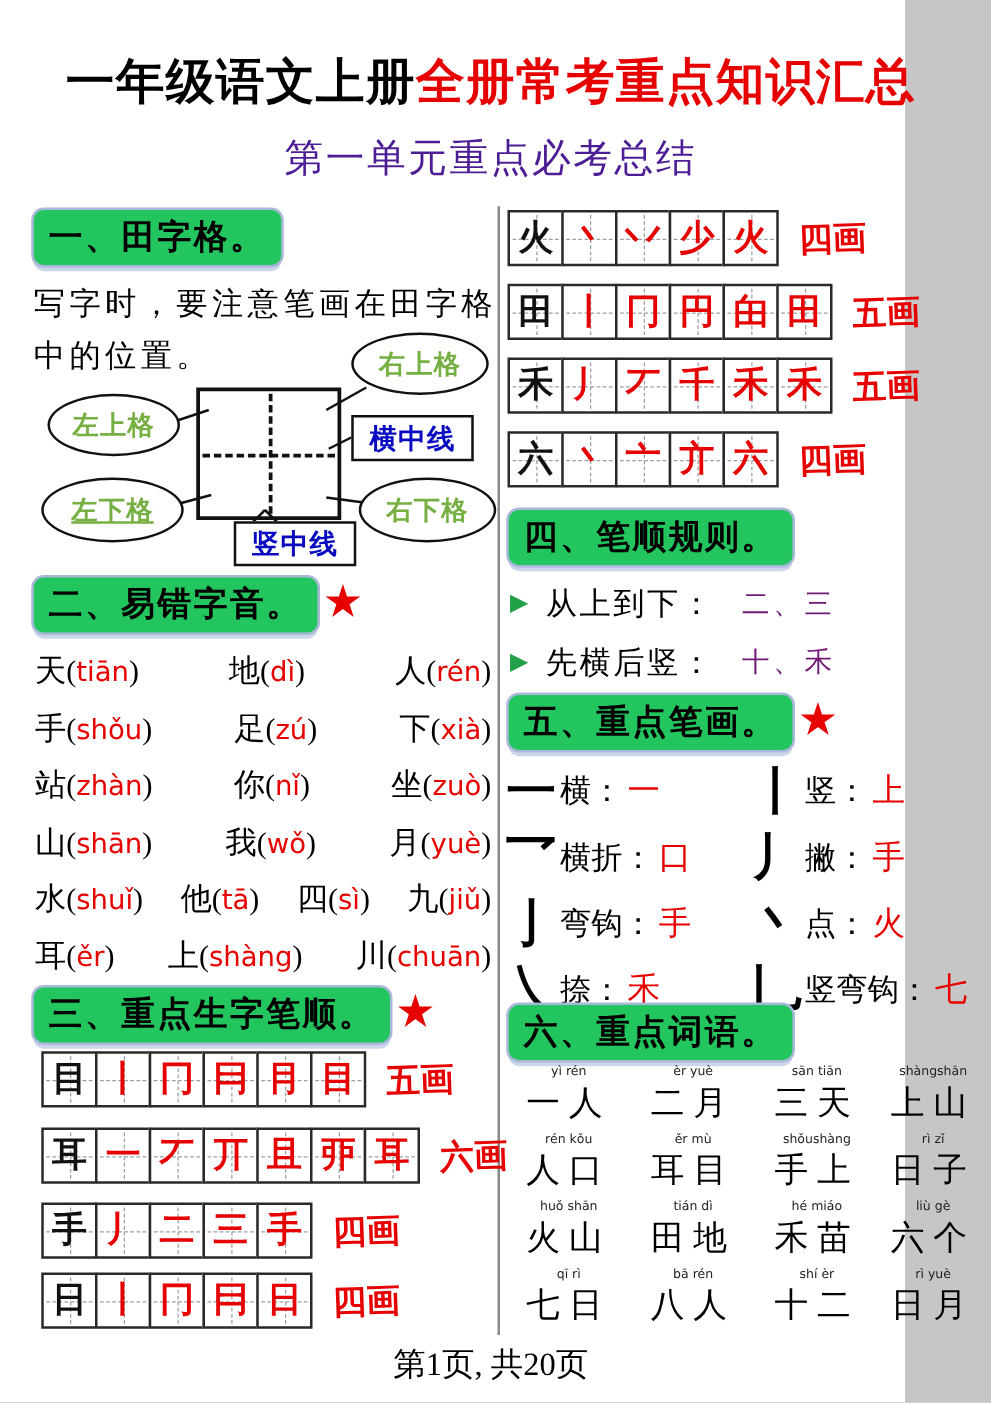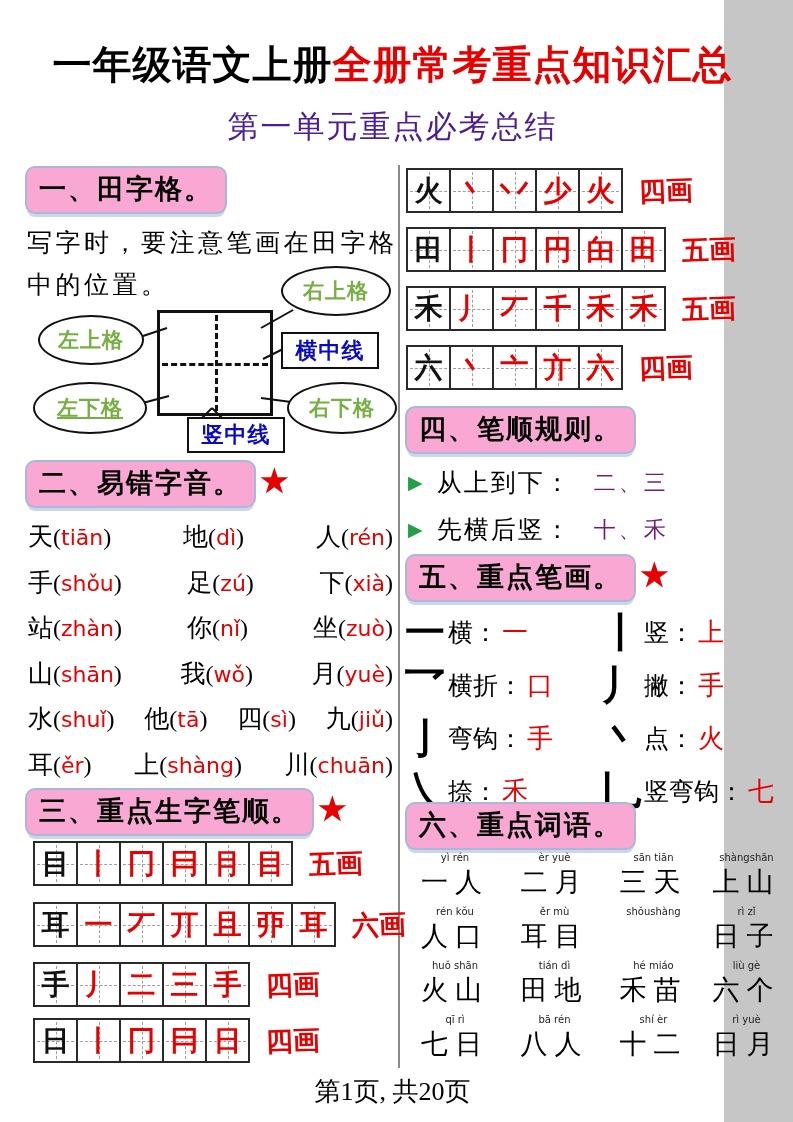--- a/index.html
+++ b/index.html
@@ -10,21 +10,21 @@
 
   .title{left:0;top:38px;width:785px;text-align:center;font-size:39px;font-weight:900;
          letter-spacing:1px;white-space:nowrap;}
   .title .t-red{color:#e60000;}
   .subtitle{left:0;top:106px;width:785px;text-align:center;font-size:31px;font-weight:normal;
             color:#4c1d95;letter-spacing:2px;}
 
   .divider{left:398px;top:165px;width:2px;height:903px;background:#8a8a8a;}
 
   .hbox{display:inline-block;border:2px solid #a9b8d8;border-radius:10px;padding:3px 12px 5px 12px;
-        font-size:27px;font-weight:bold;letter-spacing:2px;background:#f9a8d4;
+        font-size:27px;font-weight:bold;letter-spacing:2px;background:#22c55e;
         box-shadow:0 5px 0 -2px #ccd6ea;white-space:nowrap;}
   .star{color:#e60000;font-size:32px;font-weight:bold;}
 
   .para{font-size:25px;letter-spacing:3.5px;white-space:nowrap;}
 
   
   .tian-square{left:132px;top:48px;width:110px;height:100px;border:3px solid #111;}
   .tian-square .midh{position:absolute;left:2px;right:2px;top:50%;border-top:3px dashed #111;}
   .tian-square .midv{position:absolute;top:2px;bottom:2px;left:50%;border-left:3px dashed #111;}
   .bubble{border:2px solid #111;border-radius:50%;display:flex;align-items:center;justify-content:center;
@@ -493,20 +493,21 @@
         <div class="word-item">
           <div class="wpy">rén kǒu</div>
           <div class="whz">人口</div>
         </div>
         <div class="word-item">
           <div class="wpy">ěr mù</div>
           <div class="whz">耳目</div>
         </div>
         <div class="word-item">
           <div class="wpy">shǒushàng</div>
+          <div class="whz">手上</div>
         </div>
         <div class="word-item">
           <div class="wpy">rì zǐ</div>
           <div class="whz">日子</div>
         </div>
         <div class="word-item">
           <div class="wpy">huǒ shān</div>
           <div class="whz">火山</div>
         </div>
         <div class="word-item">

